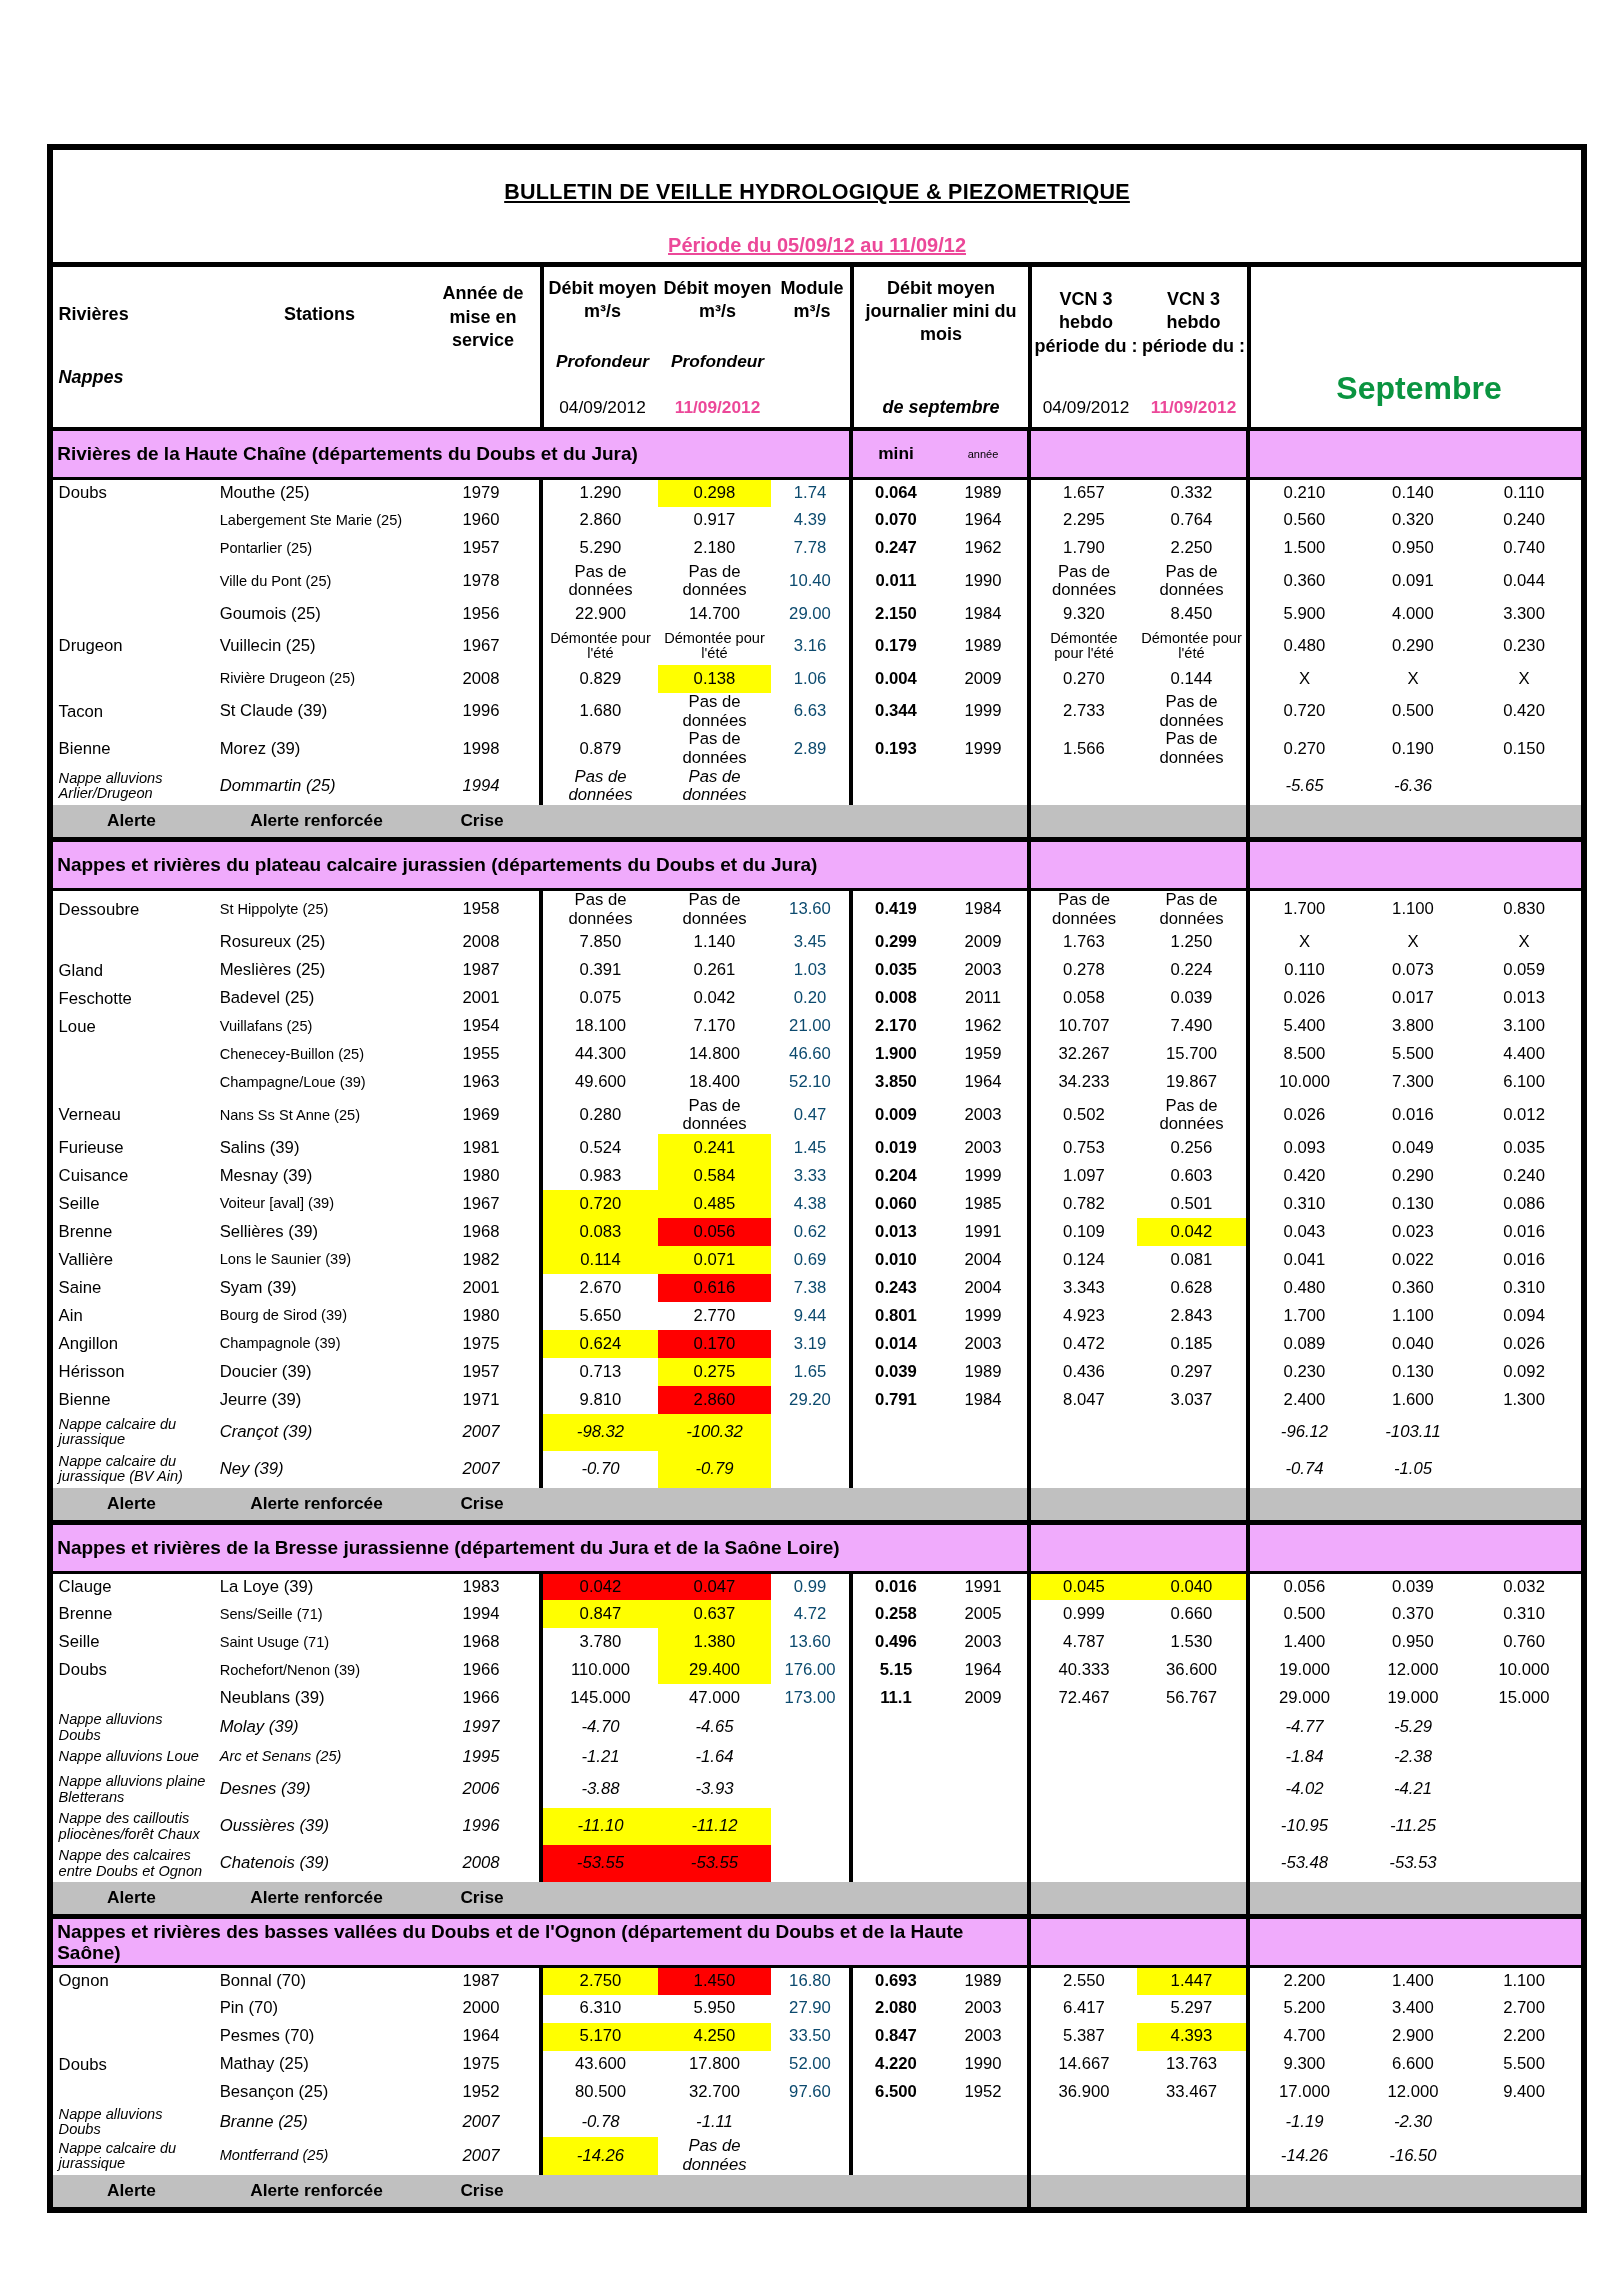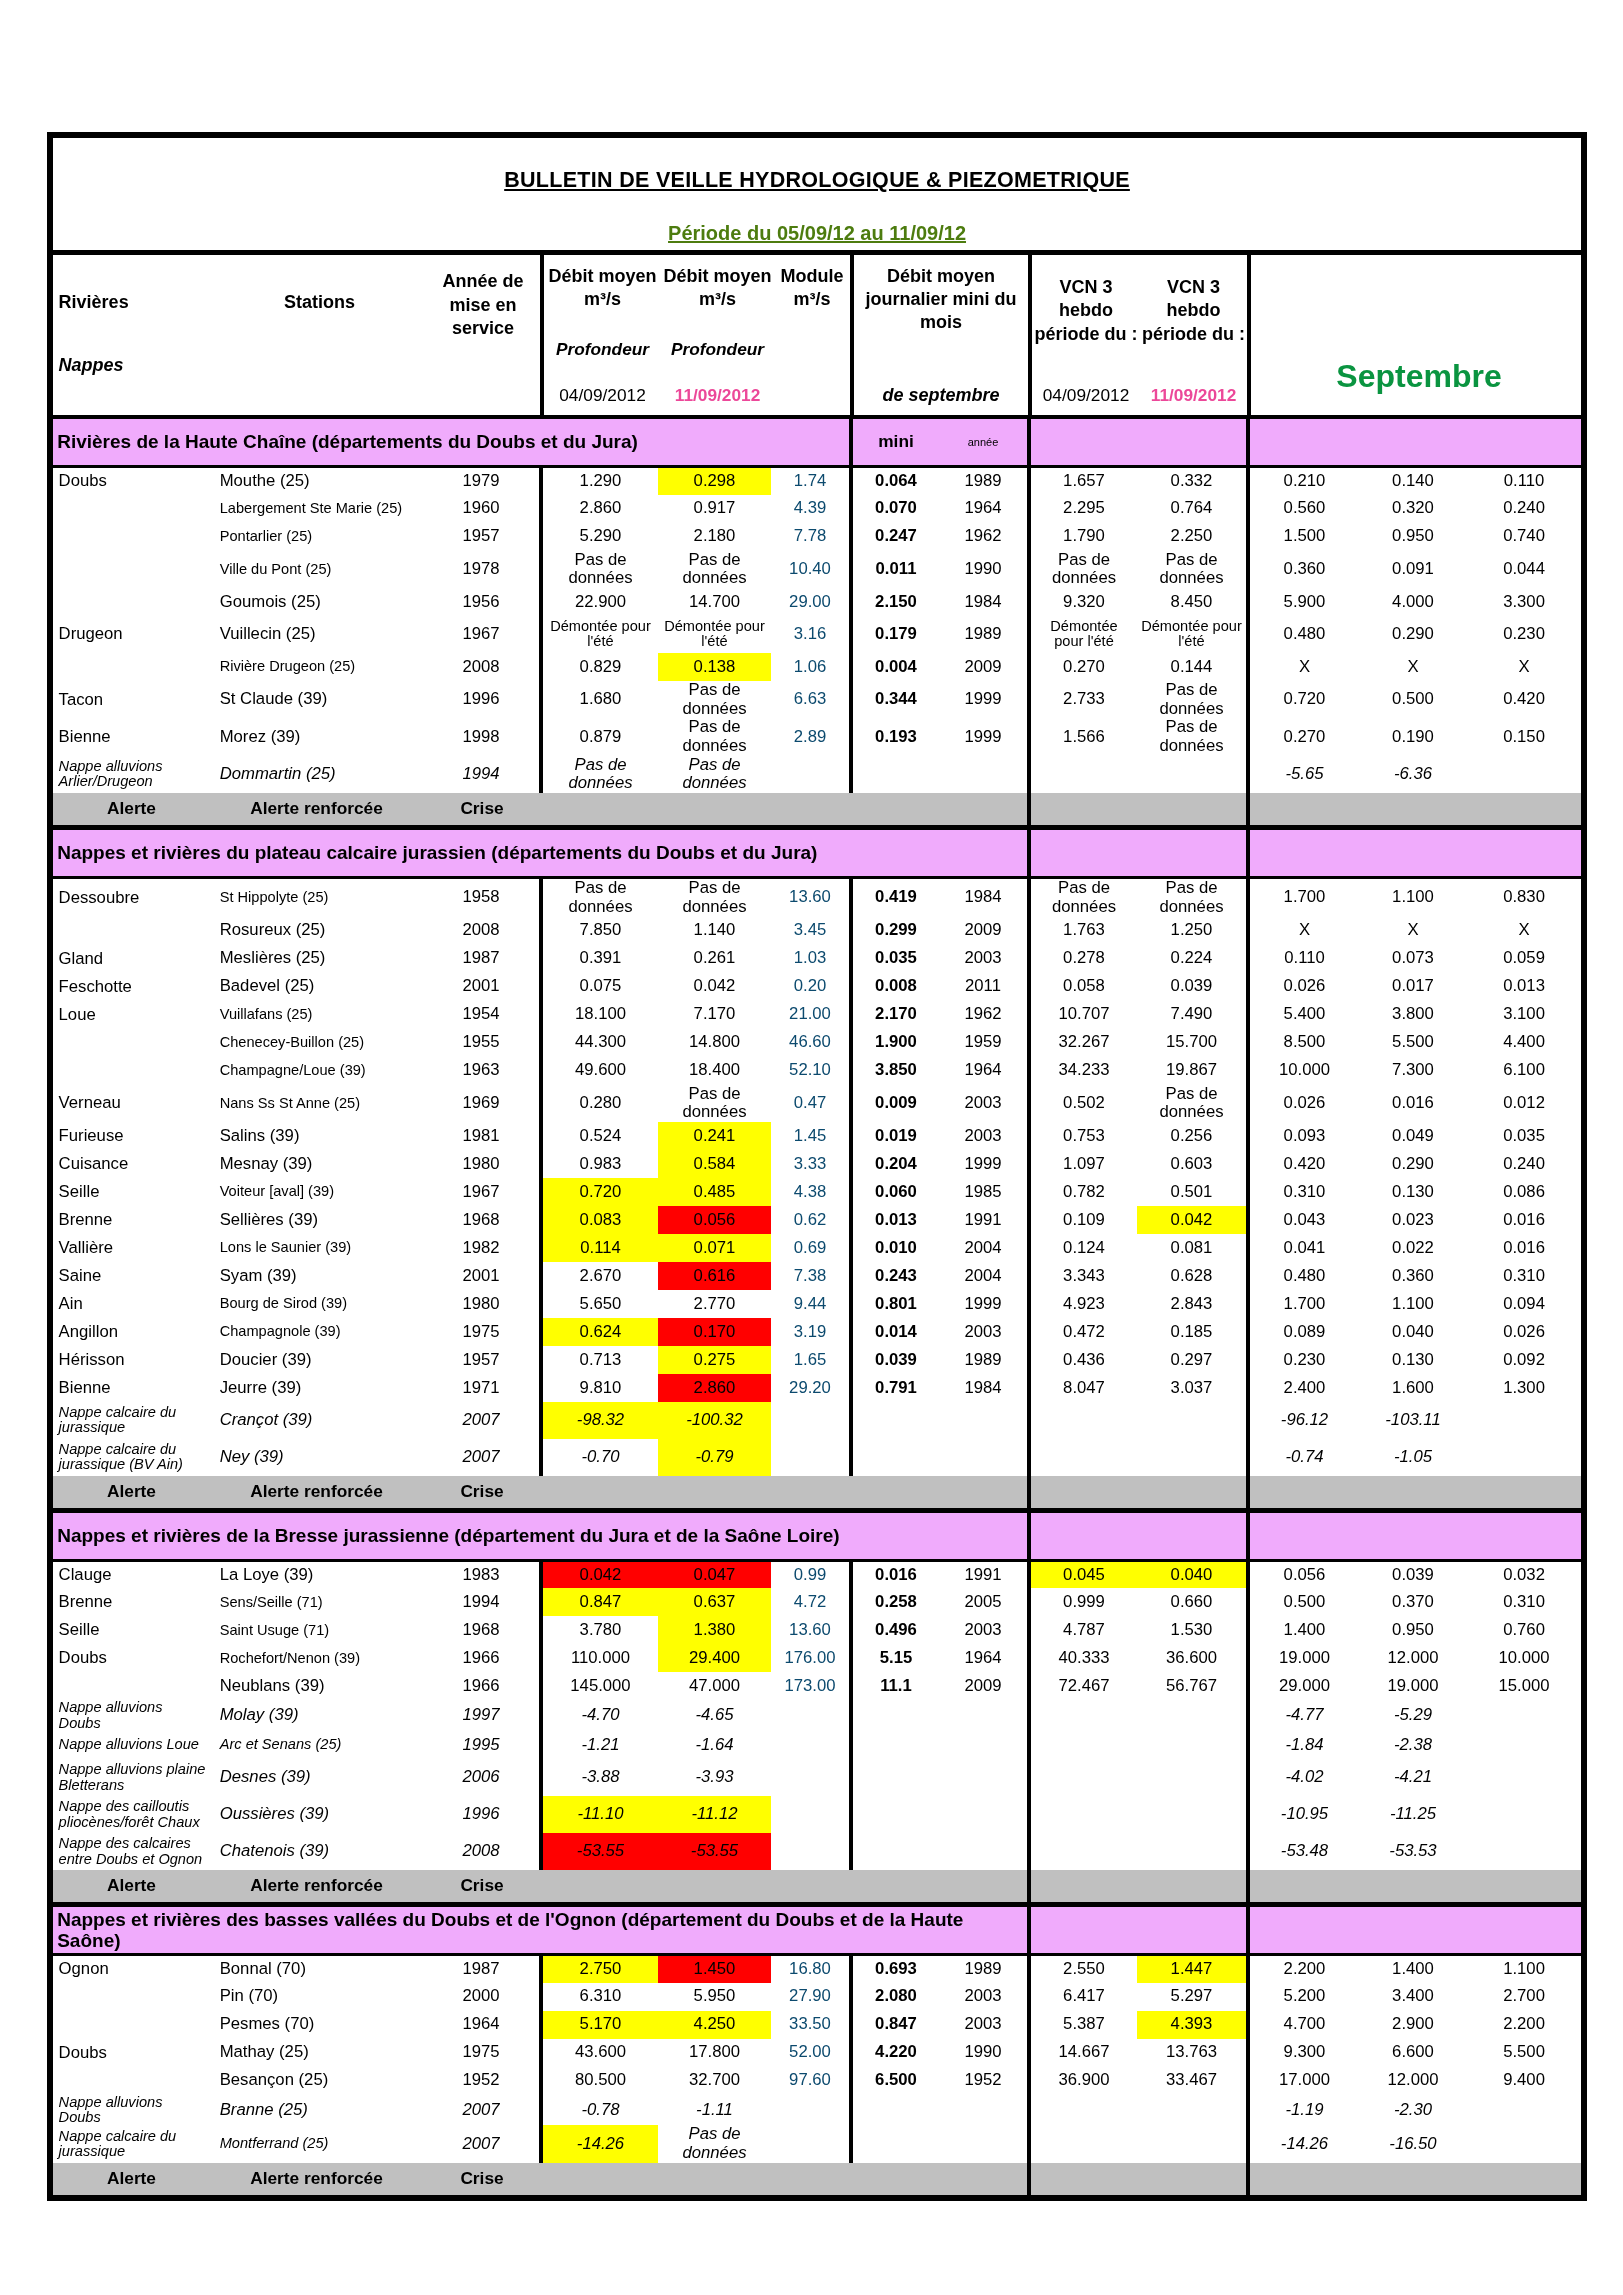--- a/index.html
+++ b/index.html
@@ -1,23 +1,23 @@
 <!DOCTYPE html>
 <html style="font-size:11px"><head>
 <meta charset="utf-8">
 <style>
   html,body{margin:0;padding:0;background:#ffffff;}
   body{width:1623px;height:2295px;font-family:"Liberation Sans",sans-serif;color:#000;}
   .page{position:relative;width:1623px;height:2295px;background:#ffffff;overflow:hidden;}
-  table.bulletin{position:absolute;left:47px;top:132px;width:1532px;border-collapse:collapse;table-layout:fixed;border:6.2px solid #000;background:#fff;}
+  table.bulletin{position:absolute;left:47px;top:144px;width:1532px;border-collapse:collapse;table-layout:fixed;border:6.2px solid #000;background:#fff;}
   td{padding:0 2.8px;text-align:center;vertical-align:middle;font-size:16.7px;line-height:1.12;overflow:hidden;word-wrap:break-word;}
   
   td.title-cell{height:112px;border-bottom:5.6px solid #000;}
   .doc-title{font-weight:bold;font-size:21.5px;text-decoration:underline;text-align:center;margin-top:23.6px;letter-spacing:0.3px;}
-  .doc-period{font-weight:bold;font-size:20px;color:#4d7c0f;text-decoration:underline;text-align:center;margin-top:30px;}
+  .doc-period{font-weight:bold;font-size:20px;color:#ec4899;text-decoration:underline;text-align:center;margin-top:30px;}
   
   td.header-cell{padding:0;border-bottom:4.2px solid #000;}
   .hgrid{display:grid;grid-template-columns:160px 213px 118px 117px 113px 80px 178px 108px 111px 111px 108px 117px;height:160px;}
   .hc{position:relative;height:160px;}
   .bRh{border-right:4.2px solid #000;}
   .ha{position:absolute;left:0;right:0;text-align:center;white-space:pre-line;}
   .hl{font-weight:bold;font-size:18px;line-height:1.3;}
   .h-riv{top:36px;left:5.6px;right:auto;text-align:left;}
   .h-nap{top:99px;left:5.6px;right:auto;text-align:left;font-style:italic;}
   .h-sta{top:36px;}

